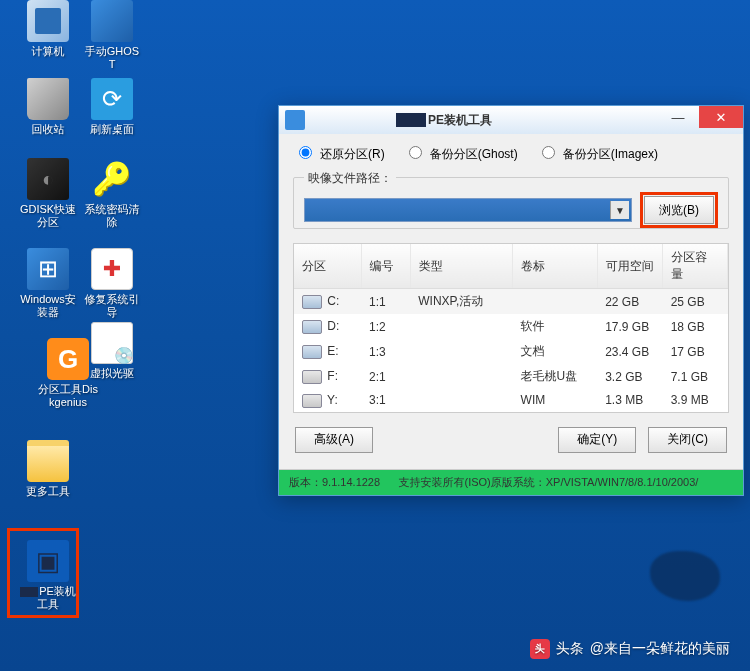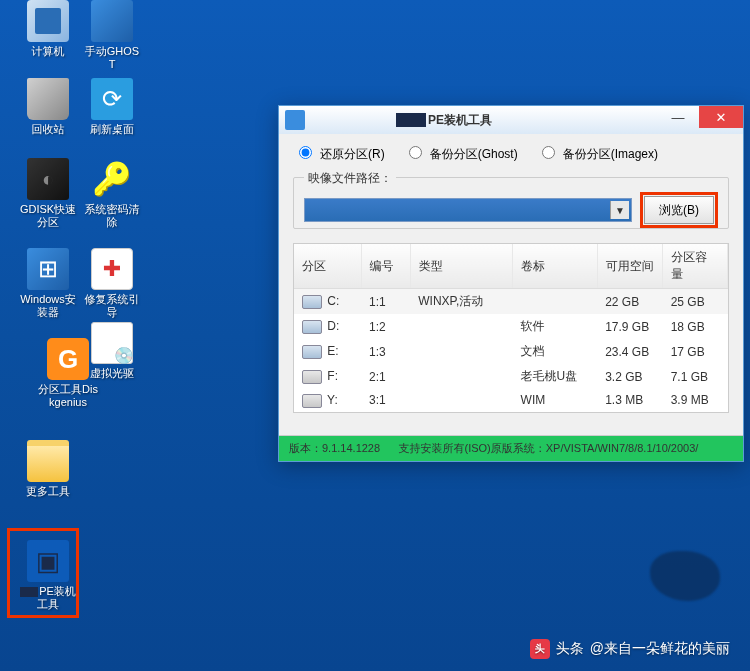--- a/index.html
+++ b/index.html
@@ -223,20 +223,29 @@
               <td>3:1</td>
               <td></td>
               <td>WIM</td>
               <td>1.3 MB</td>
               <td>3.9 MB</td>
             </tr>
           </tbody>
       </table>
     </div>
 
+    <div class="bottom-btns">
+      <div class="left">
+        <button class="btn">高级(A)</button>
+      </div>
+      <div class="right">
+        <button class="btn">确定(Y)</button>
+        <button class="btn">关闭(C)</button>
+      </div>
+    </div>
   </div>
   <div class="statusbar">
     <span>版本：9.1.14.1228</span>
     &nbsp;&nbsp;&nbsp;&nbsp;
     <span>支持安装所有(ISO)原版系统：XP/VISTA/WIN7/8/8.1/10/2003/</span>
   </div>
 </div>
 
 <div class="blob b1"></div>
 

